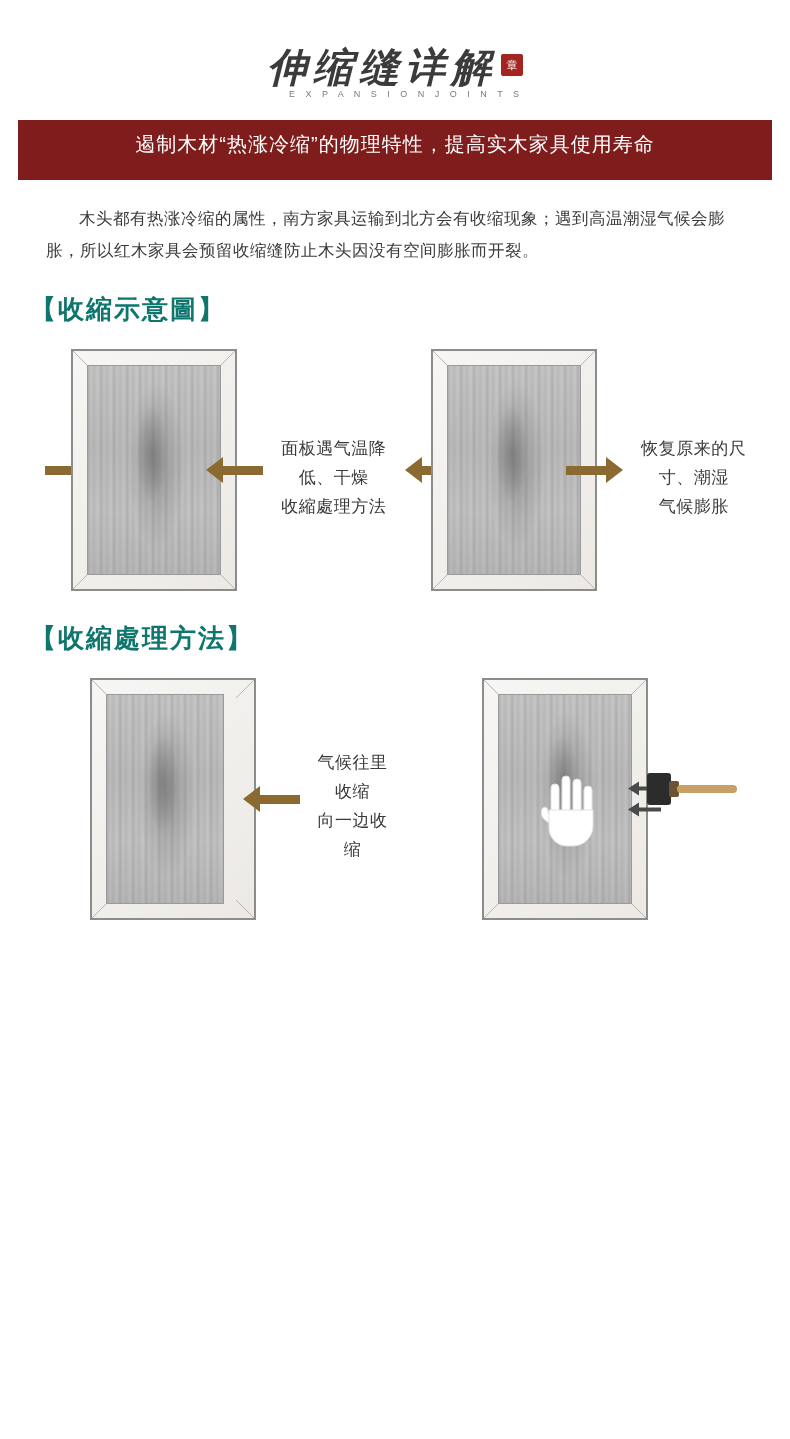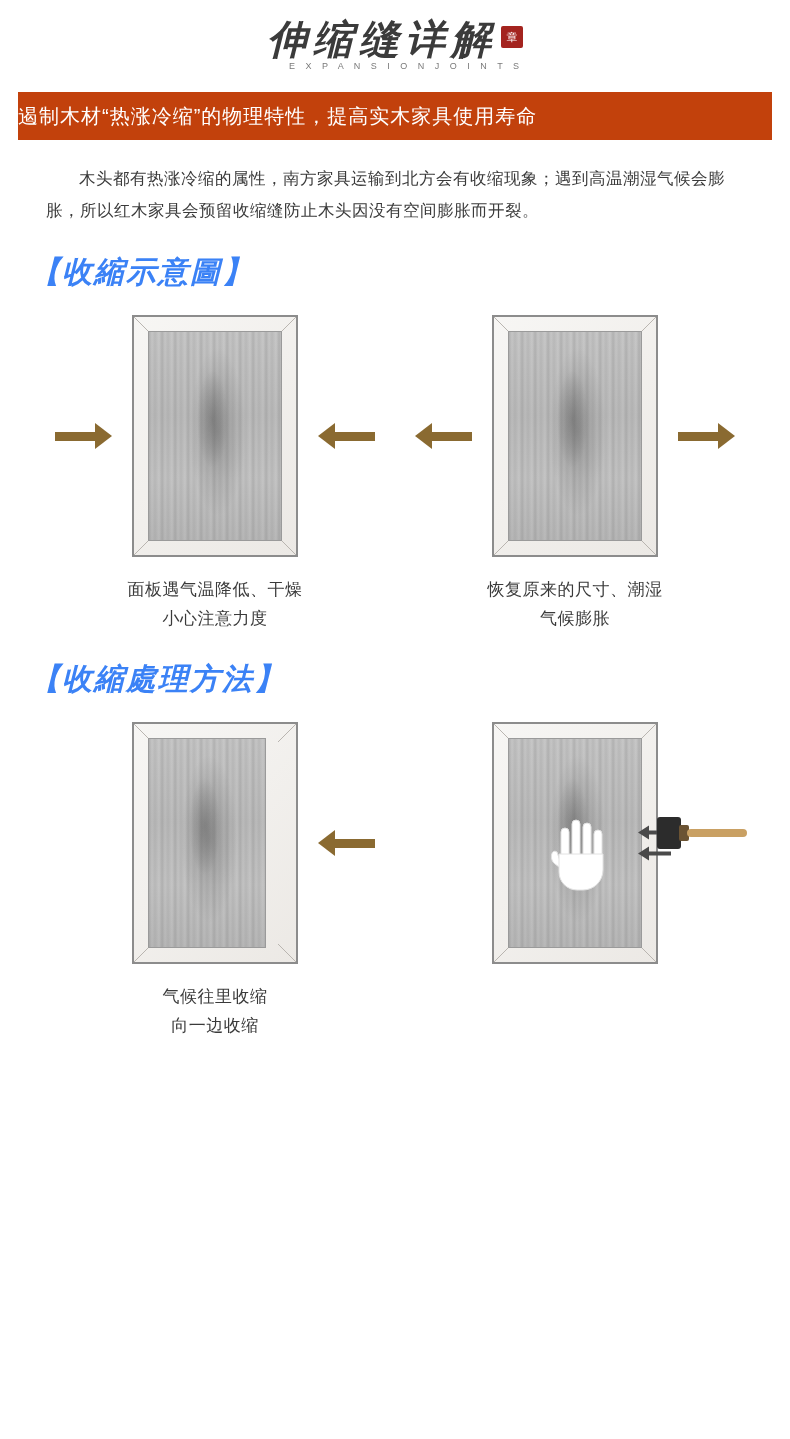--- a/index.html
+++ b/index.html
@@ -15,21 +15,21 @@
   }
   .page{
     width:790px;
     height:1439px;
     position:relative;
   }
 
   
   .title-wrap{
     text-align:center;
-    padding-top:12px;
+    padding-top:40px;
     position:relative;
     height:66px;
   }
   .main-title{
     font-family:"Liberation Serif","DejaVu Serif",serif;
     font-size:40px;
     font-weight:bold;
     letter-spacing:6px;
     color:#3b3b3b;
     display:inline-block;
@@ -52,24 +52,24 @@
     font-size:9px;
     letter-spacing:4px;
     color:#7a7a7a;
     margin-top:-6px;
     margin-left:22px;
   }
 
   
   .banner{
     margin:14px 18px 0 18px;
-    background:#c2410c;
-    height:48px;
+    background:#7f1d1d;
+    height:60px;
     line-height:48px;
-    text-align:left;
+    text-align:center;
     color:#ffffff;
     font-size:20px;
     letter-spacing:1px;
     font-family:"Liberation Sans","DejaVu Sans",sans-serif;
   }
 
   
   .body-text{
     margin:22px 35px 0 46px;
     font-size:16.5px;
@@ -77,38 +77,37 @@
     color:#3a3a3a;
     letter-spacing:0.5px;
   }
   .body-text p{margin:0;}
   .body-text p.indent{text-indent:2em;}
 
   
   .section-head{
     margin:26px 0 0 30px;
     font-family:"Liberation Serif","DejaVu Serif",serif;
-    font-size:30px;
+    font-size:26px;
     font-weight:bold;
-    font-style:italic;
-    color:#3b82f6;
+    color:#0f766e;
     letter-spacing:2px;
   }
 
   
   .diagram-row{
     display:flex;
     justify-content:center;
     align-items:flex-start;
     margin-top:18px;
   }
   .diagram-cell{
     width:360px;
     display:flex;
-    flex-direction:column;
+    flex-direction:row;
     align-items:center;
     position:relative;
   }
   .panel-stage{
     position:relative;
     width:340px;
     height:250px;
     display:flex;
     align-items:center;
     justify-content:center;
@@ -267,21 +266,21 @@
         <div class="frame">
           <div class="panel"></div>
         </div>
         <div class="arrow left pos-right">
           <div class="head"></div>
             <div class="shaft"></div>
         </div>
       </div>
       <div class="caption">
         <div>面板遇气温降低、干燥</div>
-        <div>小心注意力度</div>
+        <div>收縮處理方法</div>
       </div>
     </div>
 
     <div class="diagram-cell">
       <div class="panel-stage">
         <div class="arrow left pos-left">
           <div class="head"></div>
             <div class="shaft"></div>
         </div>
         <div class="frame">

